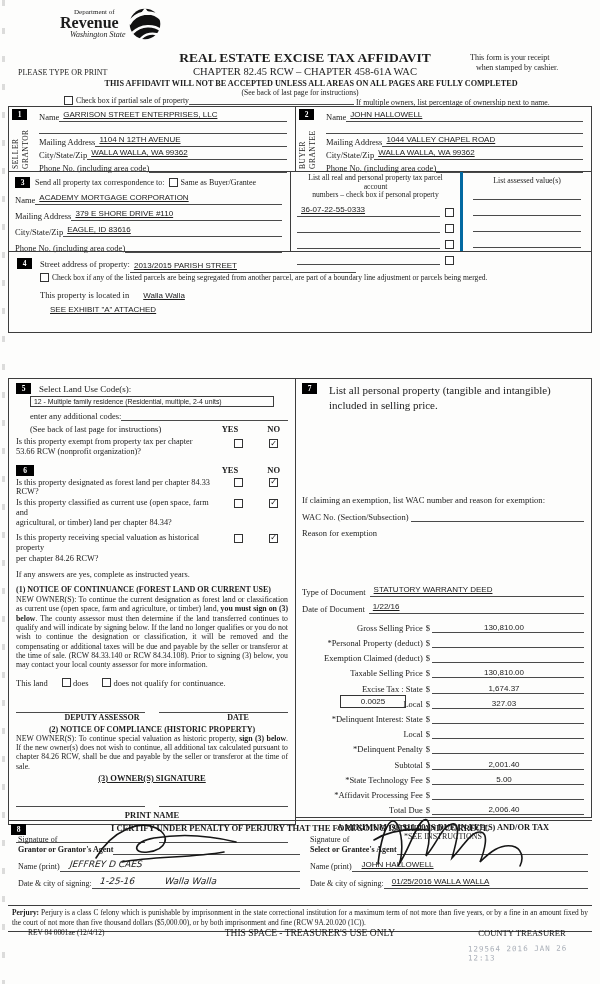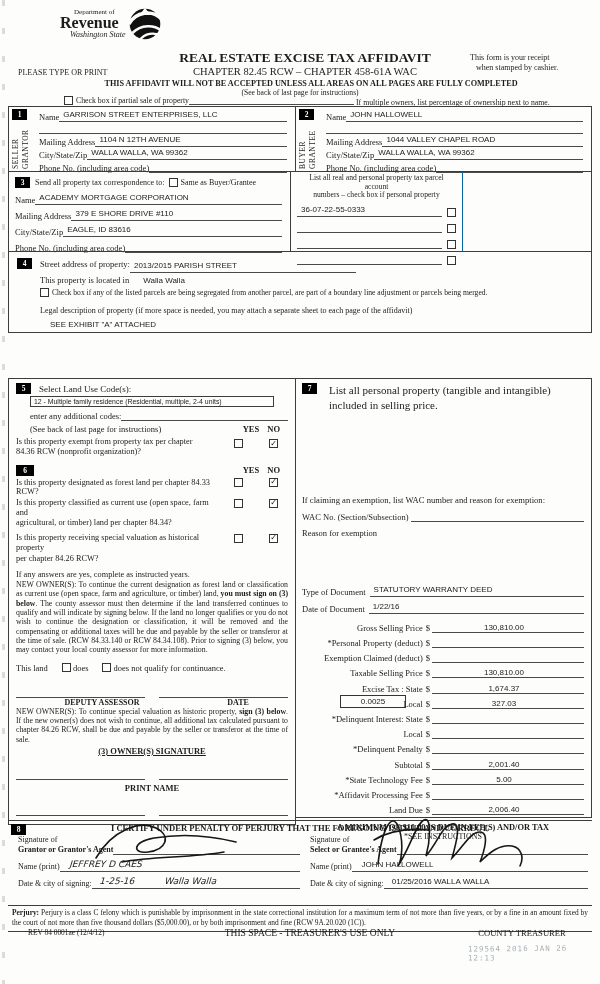--- a/index.html
+++ b/index.html
@@ -15,25 +15,25 @@
   .i { font-style:italic; }
   .ctr { text-align:center; }
   .sans { font-family:"Liberation Sans", sans-serif; }
   .hand { font-family:"DejaVu Sans", sans-serif; font-style:italic; transform:skewX(-6deg); color:#222; }
   .numsq { display:inline-flex; align-items:center; justify-content:center;
     width:15px; height:11px; background:#000; color:#fff; font-size:7.5px; font-weight:bold; flex:none; }
   .box { border:1px solid #3d3d3d; }
   .row { display:flex; align-items:flex-end; }
   .lbl { white-space:nowrap; font-size:8.5px; }
   .fill { flex:1; border-bottom:1px solid #4a4a4a; min-height:9px; }
-  .val { font-family:"Liberation Sans", sans-serif; font-size:8px; padding-left:4px; white-space:nowrap; }
+  .val { font-family:"Liberation Sans", sans-serif; font-size:8px; padding-left:4px; white-space:nowrap;text-decoration:underline; }
   .cb { width:9px; height:9px; border:1px solid #333; background:#fff; flex:none;
     display:inline-flex; align-items:center; justify-content:center; font-size:8px; line-height:1; color:#111; }
   .ynpair { display:flex; gap:26px; margin-right:10px; flex:none; }
-  .ynhdr { display:flex; gap:8px; margin-right:8px; flex:none; font-size:8.5px; font-weight:bold; }
+  .ynhdr { display:flex; gap:29px; margin-right:8px; flex:none; font-size:8.5px; font-weight:bold; }
   .vert { position:absolute; left:2px; top:12px; bottom:2px; display:flex; gap:1px; }
   .vert span { writing-mode:vertical-rl; transform:rotate(180deg); font-size:7.5px; letter-spacing:.5px; }
   .para { font-size:7.8px; line-height:1.2; text-align:justify; }
   .frow { display:flex; align-items:flex-end; height:15.2px; font-size:8.5px; position:relative; }
   .fr-label { flex:1; text-align:right; white-space:nowrap; }
   .fr-dollar { margin:0 2px 0 3px; }
   .fr-line { width:152px; border-bottom:1px solid #4a4a4a; text-align:center; }
   .fr-val { font-family:"Liberation Sans", sans-serif; font-size:8px; padding-right:8px; }
   .ratebox { position:absolute; left:38px; bottom:1px; width:66px; height:13px; border:1px solid #333;
     display:flex; align-items:center; justify-content:center; font-family:"Liberation Sans",sans-serif; font-size:8px; }
@@ -161,21 +161,21 @@
       <div class="row" style="height:16px;">
         <span class="lbl">City/State/Zip</span>
         <span class="fill"><span class="val">EAGLE, ID  83616</span></span>
       </div>
       <div class="row" style="height:16px;">
         <span class="lbl">Phone No. (including area code)</span>
         <span class="fill"></span>
       </div>
     </div>
 
-    <div style="position:relative; width:172px; border-right:1px solid #0369a1; padding:2px 6px;">
+    <div style="position:relative; width:172px; border-right:3px solid #0369a1; padding:2px 6px;">
       <div class="ctr" style="font-size:7.6px; line-height:1.15;">
         <div>List all real and personal property tax parcel account</div>
         <div>numbers – check box if personal property</div>
       </div>
       <div class="row" style="height:14px; margin-top:3px;">
         <span class="fill"><span class="val">36-07-22-55-0333</span></span>
         <span class="cb" style="margin-left:5px;"></span>
       </div>
       <div class="row" style="height:16px;">
           <span class="fill"></span>
@@ -184,39 +184,51 @@
       <div class="row" style="height:16px;">
           <span class="fill"></span>
           <span class="cb" style="margin-left:5px;"></span>
         </div>
       <div class="row" style="height:16px;">
           <span class="fill"></span>
           <span class="cb" style="margin-left:5px;"></span>
         </div>
     </div>
 
+    <div style="position:relative; flex:1; padding:4px 10px;">
+      <div class="ctr" style="font-size:7.8px;">List assessed value(s)</div>
+      <div class="row" style="height:15px;">
+          <span class="fill"></span>
+        </div>
+      <div class="row" style="height:16px;">
+          <span class="fill"></span>
+        </div>
+      <div class="row" style="height:16px;">
+          <span class="fill"></span>
+        </div>
+      <div class="row" style="height:16px;">
+          <span class="fill"></span>
+        </div>
+    </div>
   </div>
 
   <div class="abs box" style="left:8px; top:251px; width:584px; height:82px; padding:5px 8px;">
     <div class="row" style="height:13px; align-items:center;">
       <span class="numsq">4</span>
       <span class="lbl" style="margin-left:8px;">Street address of property:</span>
       <span class="fill" style="max-width:290px;"><span class="val">2013/2015 PARISH STREET</span></span>
       <span style="flex:1;"></span>
     </div>
+    <div class="row" style="height:15px; align-items:center;">
+      <span class="cb" style="margin-left:23px;"></span>
+      <span style="font-size:7.6px; margin-left:3px;">Check box if any of the listed parcels are being segregated from another parcel, are part of a boundary line adjustment or parcels being merged.</span>
+    </div>
     <div class="row" style="height:15px;">
       <span class="lbl" style="margin-left:23px;">This property is located in</span>
       <span class="val" style="padding-left:14px;">Walla Walla</span>
-    </div>
-    <div class="row" style="height:15px; align-items:center;">
-      <span class="cb" style="margin-left:23px;"></span>
-      <span style="font-size:7.6px; margin-left:3px;">Check box if any of the listed parcels are being segregated from another parcel, are part of a boundary line adjustment or parcels being merged.</span>
-    </div>
-    <div class="row" style="height:15px;">
-      <span style="font-size:8px; margin-left:23px;">Legal description of property (if more space is needed, you may attach a separate sheet to each page of the affidavit)</span>
     </div>
     <div class="row" style="height:14px;">
       <span class="val" style="padding-left:33px;">SEE EXHIBIT "A" ATTACHED</span>
     </div>
   </div>
 
   <div class="abs box" style="left:8px; top:378px; width:288px; height:447px; padding:4px 7px;">
 
     <div class="row" style="align-items:center;">
       <span class="numsq">5</span>
@@ -230,21 +242,21 @@
     <div class="row" style="height:13px;">
       <span class="lbl" style="margin-left:14px;">(See back of last page for instructions)</span>
       <span style="flex:1;"></span>
       <span class="ynhdr">
           <span>YES</span>
           <span>NO</span>
         </span>
     </div>
     <div class="row" style="margin-top:3px;">
       <span style="font-size:8.3px; line-height:1.25; width:200px;">
-        <span>Is this property exempt from property tax per chapter</span><br><span>84.36 RCW (nonprofit organization)?</span>
+        <span>Is this property exempt from property tax per chapter</span><br><span>53.66 RCW (nonprofit organization)?</span>
       </span>
       <span style="flex:1;"></span>
       <span class="ynpair" style="align-self:flex-start; margin-top:2px;">
         <span class="cb"></span>
         <span class="cb">✓</span>
       </span>
     </div>
 
     <div class="row" style="margin-top:7px; align-items:center;">
       <span class="numsq" style="width:18px;">6</span>
@@ -278,20 +290,21 @@
       </span>
       <span style="flex:1;"></span>
       <span class="ynpair" style="align-self:flex-start; margin-top:1px;">
         <span class="cb"></span>
         <span class="cb">✓</span>
       </span>
     </div>
 
     <div style="font-size:8.3px; margin-top:6px;">If any answers are yes, complete as instructed years.</div>
 
+    <div class="b" style="font-size:8px; margin-top:6px;">(1) NOTICE OF CONTINUANCE  (FOREST LAND OR CURRENT USE)</div>
     <div class="para" style="margin-top:1px;">
       <span>NEW OWNER(S): To continue the current designation as forest land or classification as current use (open space, farm and agriculture, or timber) land, </span><span class="b">you must sign on (3) below</span><span>. The county assessor must then determine if the land transferred continues to qualify and will indicate by signing below. If the land no longer qualifies or you do not wish to continue the designation or classification, it will be removed and the compensating or additional taxes will be due and payable by the seller or transferor at the time of sale. (RCW 84.33.140 or RCW 84.34.108). Prior to signing (3) below, you may contact your local county assessor for more information.</span>
     </div>
 
     <div class="row" style="margin-top:8px; align-items:center;">
       <span class="lbl">This land</span>
       <span class="cb" style="margin-left:14px;"></span>
       <span class="lbl" style="margin-left:2px;">does</span>
       <span class="cb" style="margin-left:14px;"></span>
       <span class="lbl" style="margin-left:2px;">does not qualify for continuance.</span>
@@ -299,20 +312,21 @@
 
     <div class="row" style="margin-top:16px; gap:14px;">
       <span class="fill" style="max-width:172px;"></span>
       <span class="fill"></span>
     </div>
     <div class="row" style="font-size:8px; font-weight:bold;">
       <span class="ctr" style="width:172px;">DEPUTY ASSESSOR</span>
       <span class="ctr" style="flex:1;">DATE</span>
     </div>
 
+    <div class="b ctr" style="font-size:8px; margin-top:3px;">(2) NOTICE OF COMPLIANCE (HISTORIC PROPERTY)</div>
     <div class="para">
       <span>NEW OWNER(S): To continue special valuation as historic property, </span><span class="b">sign (3) below</span><span>. If the new owner(s) does not wish to continue, all additional tax calculated pursuant to chapter 84.26 RCW, shall be due and payable by the seller or transferor at the time of sale.</span>
     </div>
 
     <div class="b ctr" style="font-size:8.5px; margin-top:2px;text-decoration:underline;">(3)  OWNER(S) SIGNATURE</div>
     <div class="row" style="margin-top:15px; gap:14px;">
       <span class="fill"></span>
       <span class="fill"></span>
     </div>
     <div class="b ctr" style="font-size:8.5px; margin-top:3px;">PRINT NAME</div>
@@ -401,21 +415,21 @@
         <span class="fr-label">*State Technology Fee</span>
           <span class="fr-dollar">$</span>
         <span class="fr-line"><span class="fr-val">5.00</span></span>
       </div>
       <div class="frow">
         <span class="fr-label">*Affidavit Processing Fee</span>
           <span class="fr-dollar">$</span>
         <span class="fr-line"><span class="fr-val"></span></span>
       </div>
       <div class="frow">
-        <span class="fr-label">Land Due</span>
+        <span class="fr-label">Total Due</span>
           <span class="fr-dollar">$</span>
         <span class="fr-line"><span class="fr-val">2,006.40</span></span>
       </div>
     </div>
 
     <div class="b ctr" style="font-size:8.4px; margin-top:8px;">A MINIMUM OF $10.00 IS DUE IN FEE(S) AND/OR TAX</div>
     <div class="ctr" style="font-size:8px;">*SEE INSTRUCTIONS</div>
   </div>
 
   <div class="abs" style="left:8px; top:820px; width:584px; height:85px; border-top:1px solid #3d3d3d;">

